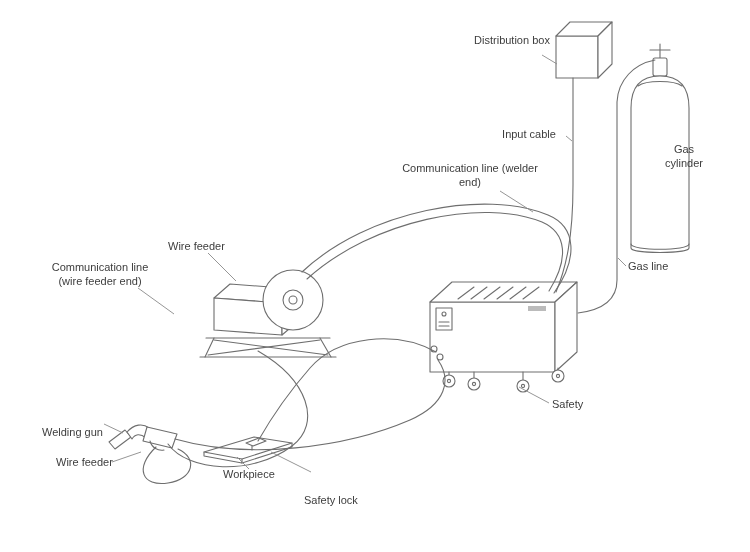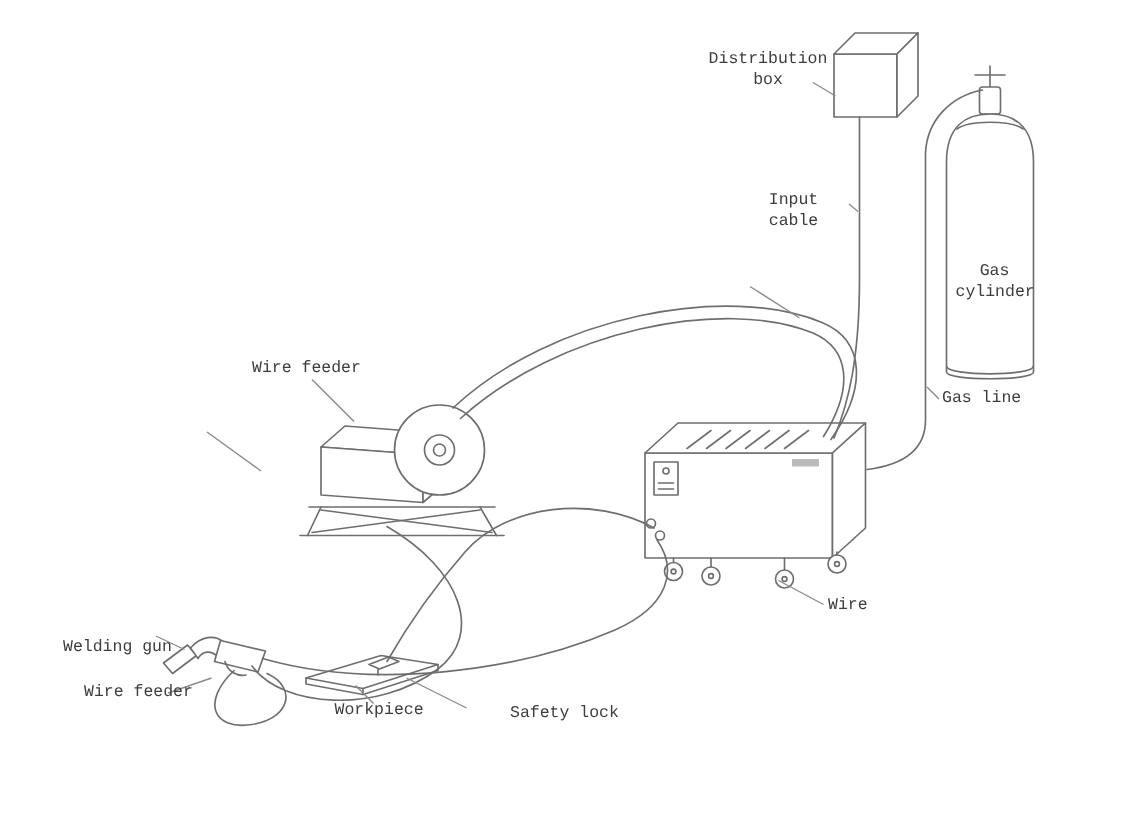--- a/index.html
+++ b/index.html
@@ -1,19 +1,19 @@
 <!DOCTYPE html>
 <html style="--line: #6e6e6e; --leader: #8a8a8a; --text: #3d3d3d; --bg: #ffffff;"><head>
 <meta charset="utf-8">
 <style>
   html,body{margin:0;padding:0;background:#fff;}
   .canvas{
     position:relative;width:750px;height:552px;
     background:var(--bg,#ffffff);
-    font-family:Liberation Mono, monospace;
+    font-family:Liberation Sans, sans-serif;
     overflow:hidden;
   }
   .canvas svg{position:absolute;left:0;top:0;}
   .s{fill:none;stroke:var(--line,#6e6e6e);stroke-width:1.1;stroke-linecap:round;stroke-linejoin:round;}
   .sf{fill:#ffffff;stroke:var(--line,#6e6e6e);stroke-width:1.1;stroke-linejoin:round;}
   .leader line{stroke:var(--leader,#8a8a8a);stroke-width:0.9;}
   .label{
     position:absolute;font-size:11px;line-height:1.25;
     color:var(--text,#3d3d3d);
   }
@@ -135,30 +135,32 @@
       <line x1="249" y1="469" x2="237" y2="457"></line>
       <line x1="311" y1="472" x2="271" y2="452"></line>
       <line x1="549" y1="403" x2="519" y2="387"></line>
     </g>
   </svg>
 
   <div class="label center" style="left:472px;top:34px;width:80px;">Distribution box</div>
 
   <div class="label right" style="left:494px;top:128px;width:70px;text-align:center;">Input cable</div>
 
+  <div class="label center" style="left:402px;top:162px;width:136px;">Communication line (welder end)</div>
 
-  <div class="label center" style="left:637px;top:143px;width:52px;margin-top:32px;">Gas cylinder</div>
+  <div class="label center" style="left:658px;top:143px;width:52px;">Gas cylinder</div>
 
   <div class="label nowrap" style="left:628px;top:260px;">Gas line</div>
 
   <div class="label nowrap" style="left:168px;top:240px;">Wire feeder</div>
 
+  <div class="label center" style="left:40px;top:261px;width:120px;">Communication line (wire feeder end)</div>
 
   <div class="label nowrap" style="left:42px;top:426px;">Welding gun</div>
 
   <div class="label nowrap" style="left:56px;top:456px;">Wire feeder</div>
 
   <div class="label nowrap" style="left:223px;top:468px;text-align:center;">Workpiece</div>
 
-  <div class="label nowrap" style="left:304px;top:470px;margin-left:36px;">Safety lock</div>
+  <div class="label nowrap" style="left:304px;top:494px;">Safety lock</div>
 
-  <div class="label nowrap" style="left:552px;top:398px;">Wire</div>
+  <div class="label nowrap" style="left:552px;top:398px;">Safety</div>
 </div>
 
 </body></html>

